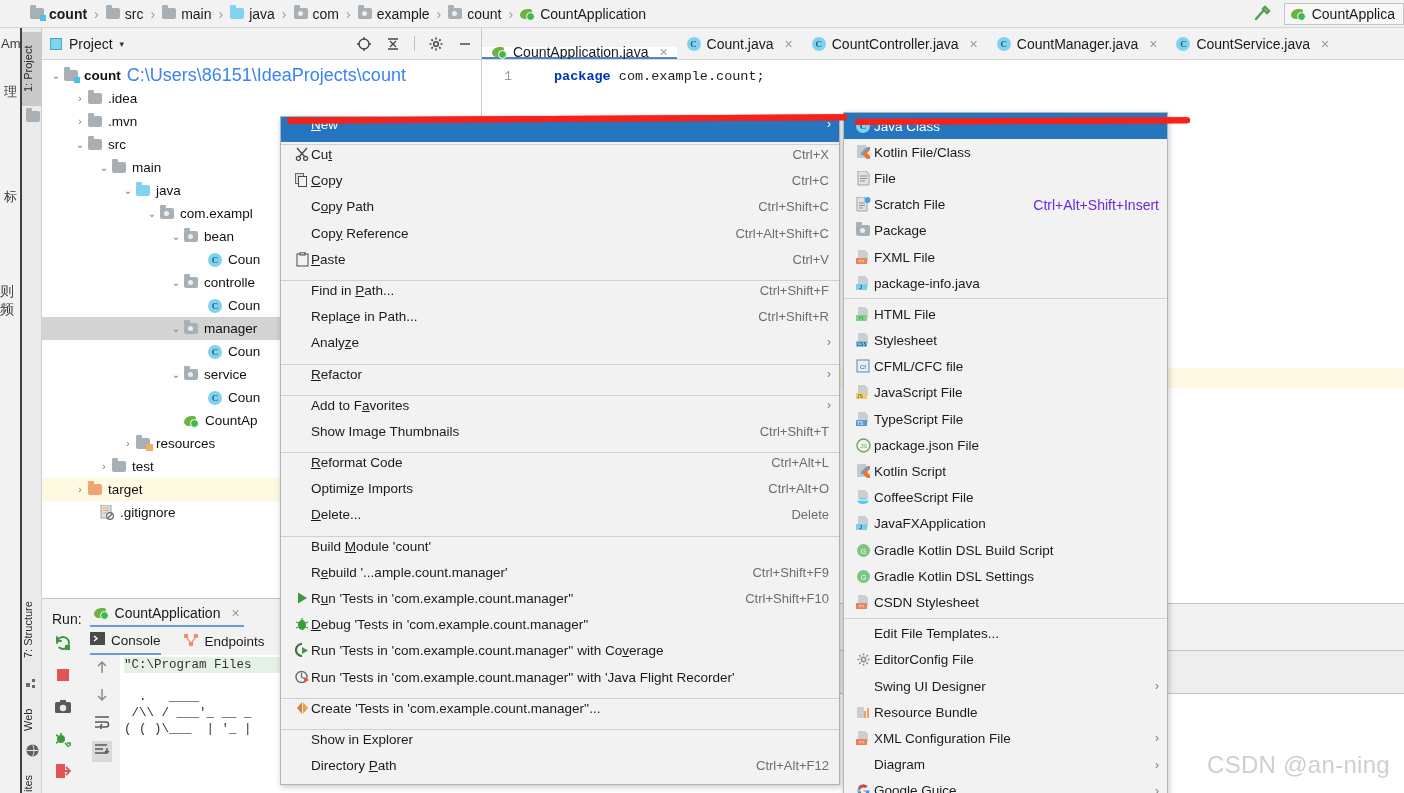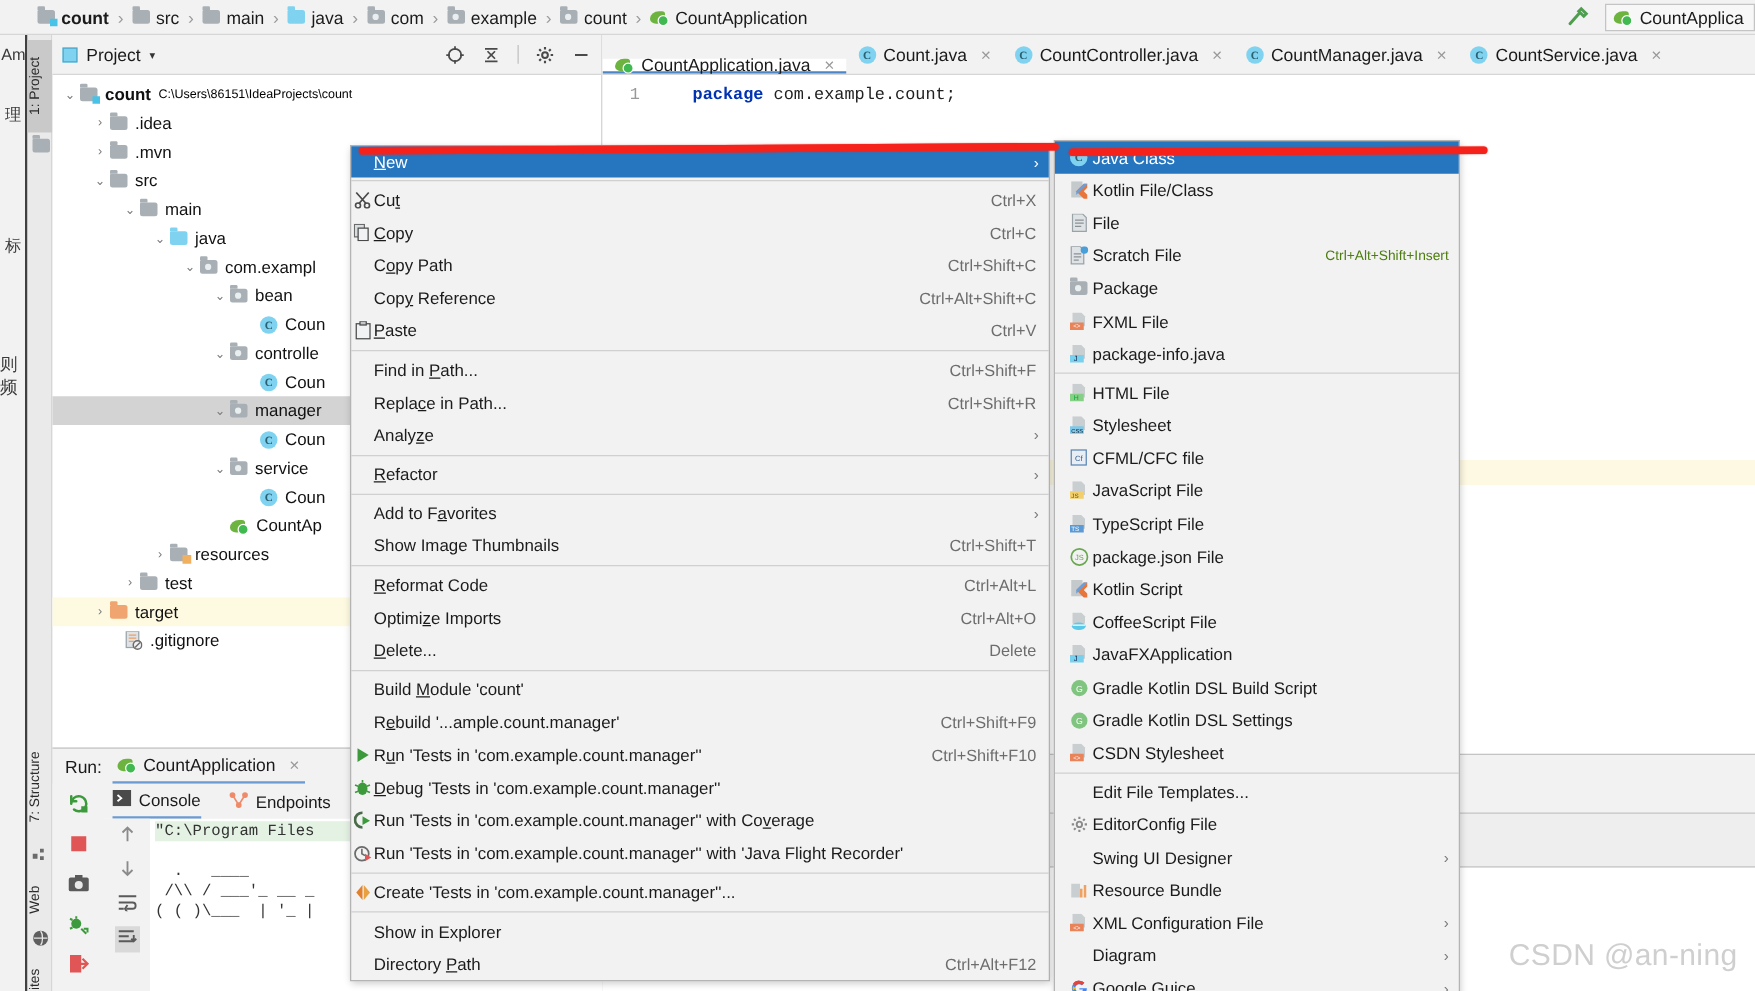--- a/index.html
+++ b/index.html
@@ -95,29 +95,29 @@
   .pp-tools svg { display:block; }
   .pp-divider { width:1px; height:15px; background:#c0c0c0; }
 
   .tree { padding-top:4px; font-size:13.5px; }
   .node { display:flex; align-items:center; height:23px; white-space:nowrap; }
   .node.sel-gray { background:#d3d3d3; }
   .node.sel-yellow { background:#fdfae1; }
   .arrow { width:16px; text-align:center; color:#7a7a7a; font-size:10px; flex:none; }
   .node-ico { margin-right:6px; display:flex; align-items:center; flex:none;}
   .node-label { color:#111; }
-  .node-path { color:#000000; margin-left:6px; font-size:10px; }
+  .node-path { color:#3b82f6; margin-left:6px; font-size:18px; }
   .node-label.bold { font-weight:bold; }
 
   
   .run-panel {
     position:absolute; left:42px; top:570px; width:440px; height:195px; background:#f2f2f2;
     border-top:1px solid #c4c4c4; border-right:1px solid #c9c9c9;
   }
-  .run-head { height:28px; display:flex; align-items:center; gap:8px; padding-left:10px; font-size:14px;}
+  .run-head { height:28px; display:flex; align-items:flex-end; gap:8px; padding-left:10px; font-size:14px;}
   .run-head .cfg { display:flex; align-items:center; gap:6px; border-bottom:2px solid #6b9bd2; height:27px; padding:0 4px;}
   .xmark { color:#9a9a9a; font-size:14px; margin-left:5px;}
   .run-inner { position:absolute; left:0; top:28px; width:440px; height:167px; display:flex; }
   .run-toolbar { width:42px; background:#f2f2f2; padding-top:4px; display:flex; flex-direction:column; align-items:center; gap:8px;}
   .run-toolbar .tbtn { width:24px; height:24px; display:flex; align-items:center; justify-content:center; }
   .console-col { flex:1; display:flex; flex-direction:column; }
   .console-tabs { height:28px; display:flex; align-items:center; gap:22px; padding-left:6px; background:#f2f2f2;}
   .ctab { display:flex; align-items:center; gap:6px; font-size:13.5px; height:27px;}
   .ctab.active { border-bottom:2px solid #6b9bd2; }
   .console-body { flex:1; display:flex; background:#fff; }
@@ -147,21 +147,21 @@
   .gray-strip-b { position:absolute; left:0; top:622px; width:922px; height:44px; background:#eeeeee; border-top:1px solid #c4c4c4; border-bottom:1px solid #c4c4c4;}
   .editor-right-border { position:absolute; left:0; top:340px; width:1px; height:330px; background:#cccccc; }
 
   
   .ctx-menu {
     position:absolute; left:280px; top:88px; width:560px;
     background:#f2f2f2; border:1px solid #b4b4b4; box-shadow: 1px 2px 6px rgba(0,0,0,.22);
     z-index: 40; padding:0;
   }
   .mi {
-    display:flex; align-items:center; height:26.2px; padding:0 10px 0 0; font-size:13.5px; color:#1b1b1b;
+    display:flex; align-items:flex-start; height:26.2px; padding:0 10px 0 12px; font-size:13.5px; color:#1b1b1b;
     position:relative;
   }
   .mi.highlight { background:#2675bf; color:#fff; height:25px; }
   .mi .mi-ico { width:18px; flex:none; display:flex; align-items:center; justify-content:center; }
   .mi .mi-label { flex:1; }
   .mi .mi-key { color:#6d6d6d; font-size:13px; margin-left:18px; }
   .mi .mi-sub { position:absolute; right:8px; color:#7a7a7a; font-size:12px; }
   .mi.highlight .mi-sub { color:#fff; }
   .msep { height:1px; background:#d0d0d0; margin:2px 0; }
   .u { text-decoration: underline; }
@@ -169,21 +169,21 @@
   
   .sub-menu {
     position:absolute; left:843px; top:84px; width:325px;
     background:#f2f2f2; border:1px solid #b4b4b4; box-shadow:1px 2px 6px rgba(0,0,0,.22);
     z-index: 50;
   }
   .si { display:flex; align-items:center; height:26.2px; padding:0 8px 0 8px; font-size:13.5px; color:#1b1b1b; position:relative; }
   .si.highlight { background:#2675bf; color:#fff; }
   .si .si-ico { width:22px; flex:none; display:flex; align-items:center; justify-content:center; }
   .si .si-label { flex:1; }
-  .si .si-key { color:#4d7c0f; font-size:11px; margin-left:2px; }
+  .si .si-key { color:#6d28d9; font-size:14px; margin-left:2px; }
   .si .si-sub { position:absolute; right:8px; color:#7a7a7a; font-size:12px; }
 
   
   .red-stroke {
     position:absolute; background:#f5221b; border-radius:4px; z-index:60;
     box-shadow: 0 0 1px #f5221b;
   }
 
   
   .watermark {

